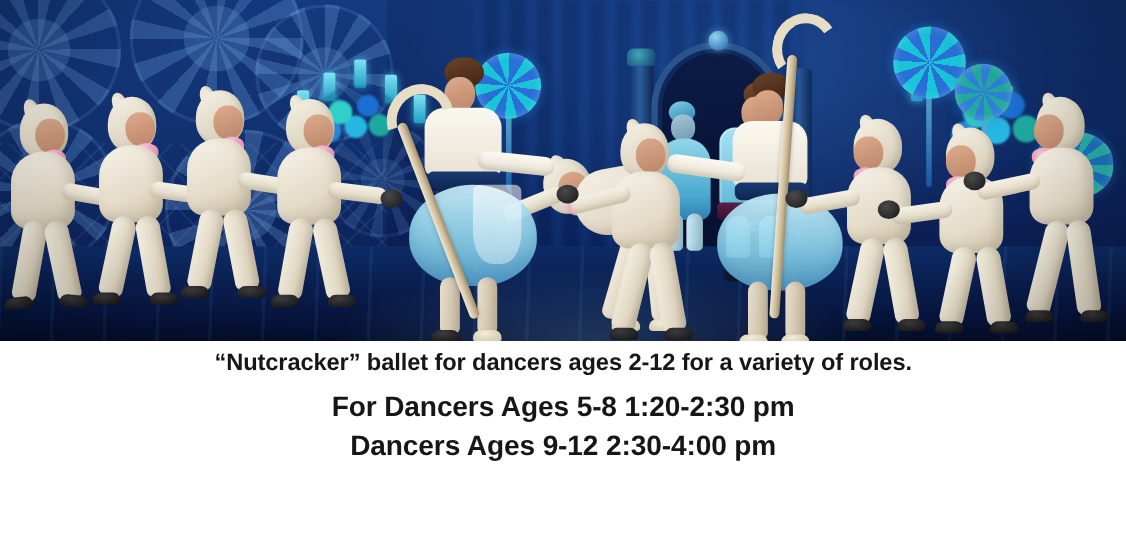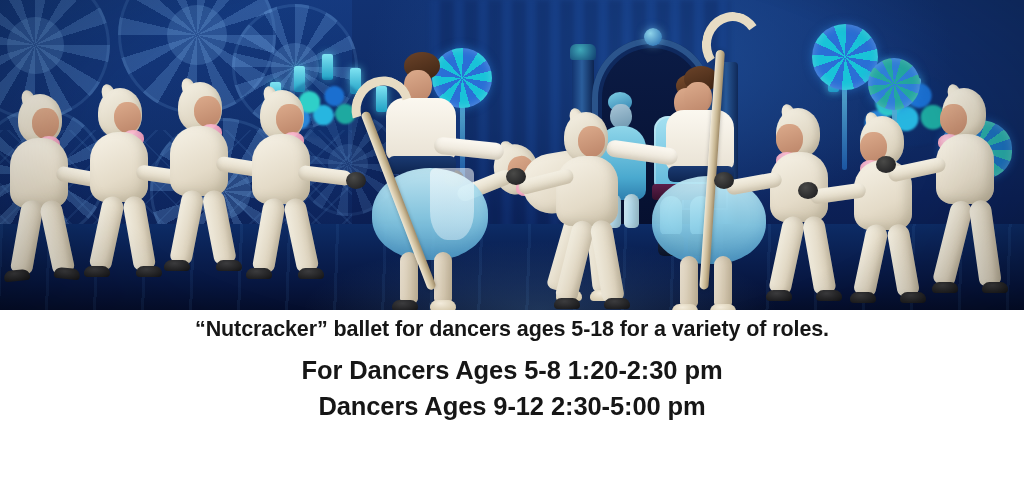--- a/index.html
+++ b/index.html
@@ -596,18 +596,18 @@
       <div class="leg" style="left:48px; top:116px; height:86px; transform:rotate(-8deg);"></div>
       <div class="shoe" style="left:6px; top:198px;"></div>
       <div class="shoe" style="left:56px; top:198px;"></div>
     </div>
 
     <div class="soften"></div>
     <div class="vignette"></div>
   </div>
 
   <div class="caption">
-    <div class="line line-sm l2">“Nutcracker” ballet for dancers ages 5-18 for a variety of roles.</div>
+    <div class="line line-sm l2">“Nutcracker” ballet for dancers ages 2-12 for a variety of roles.</div>
     <div class="line line-lg l3">For Dancers Ages 5-8   1:20-2:30 pm</div>
-    <div class="line line-lg l4">Dancers Ages  9-12   2:30-5:00 pm</div>
+    <div class="line line-lg l4">Dancers Ages  9-12   2:30-4:00 pm</div>
   </div>
 
 </div>
 
 </body></html>

